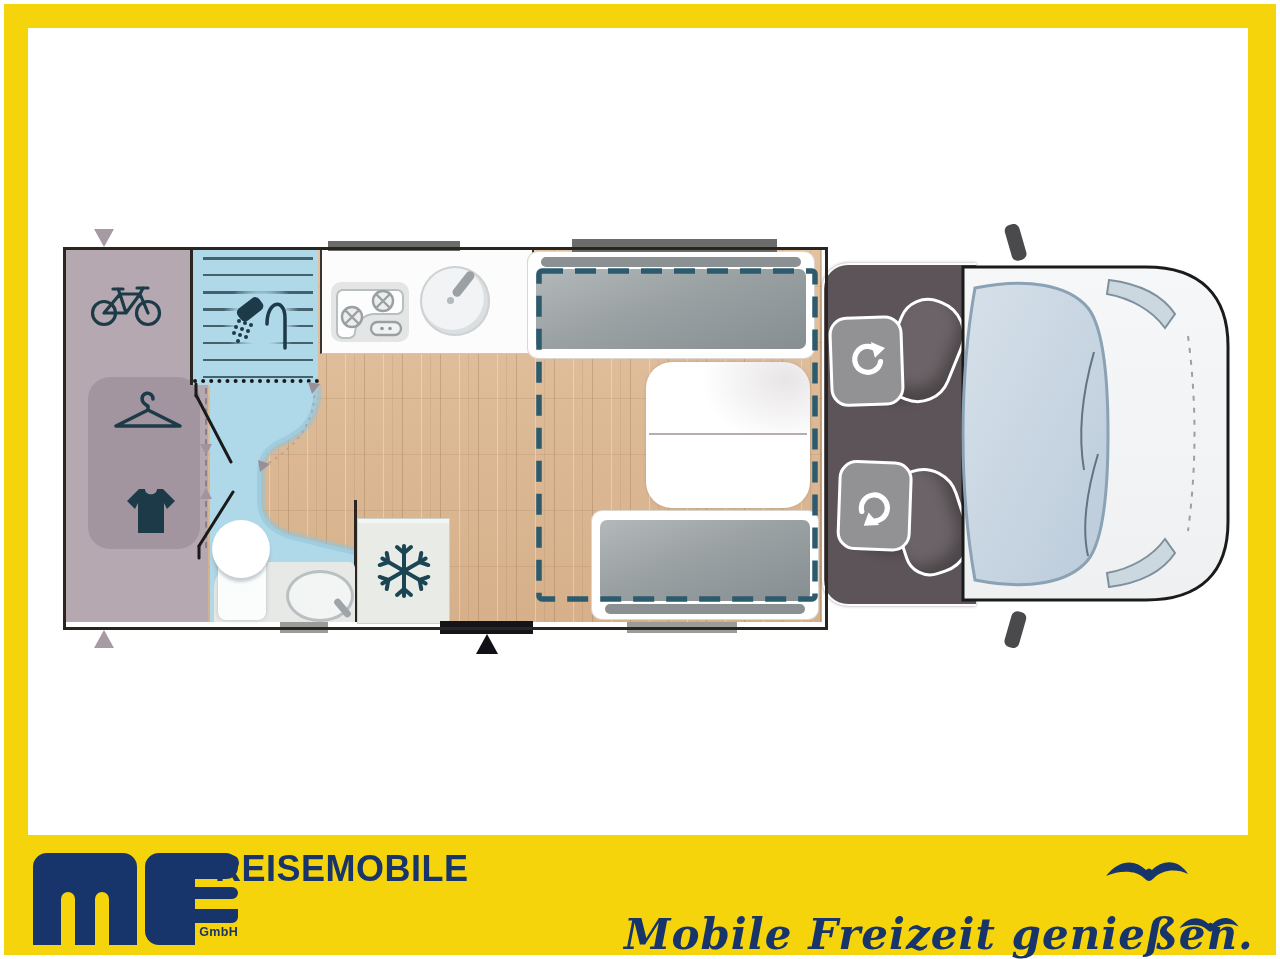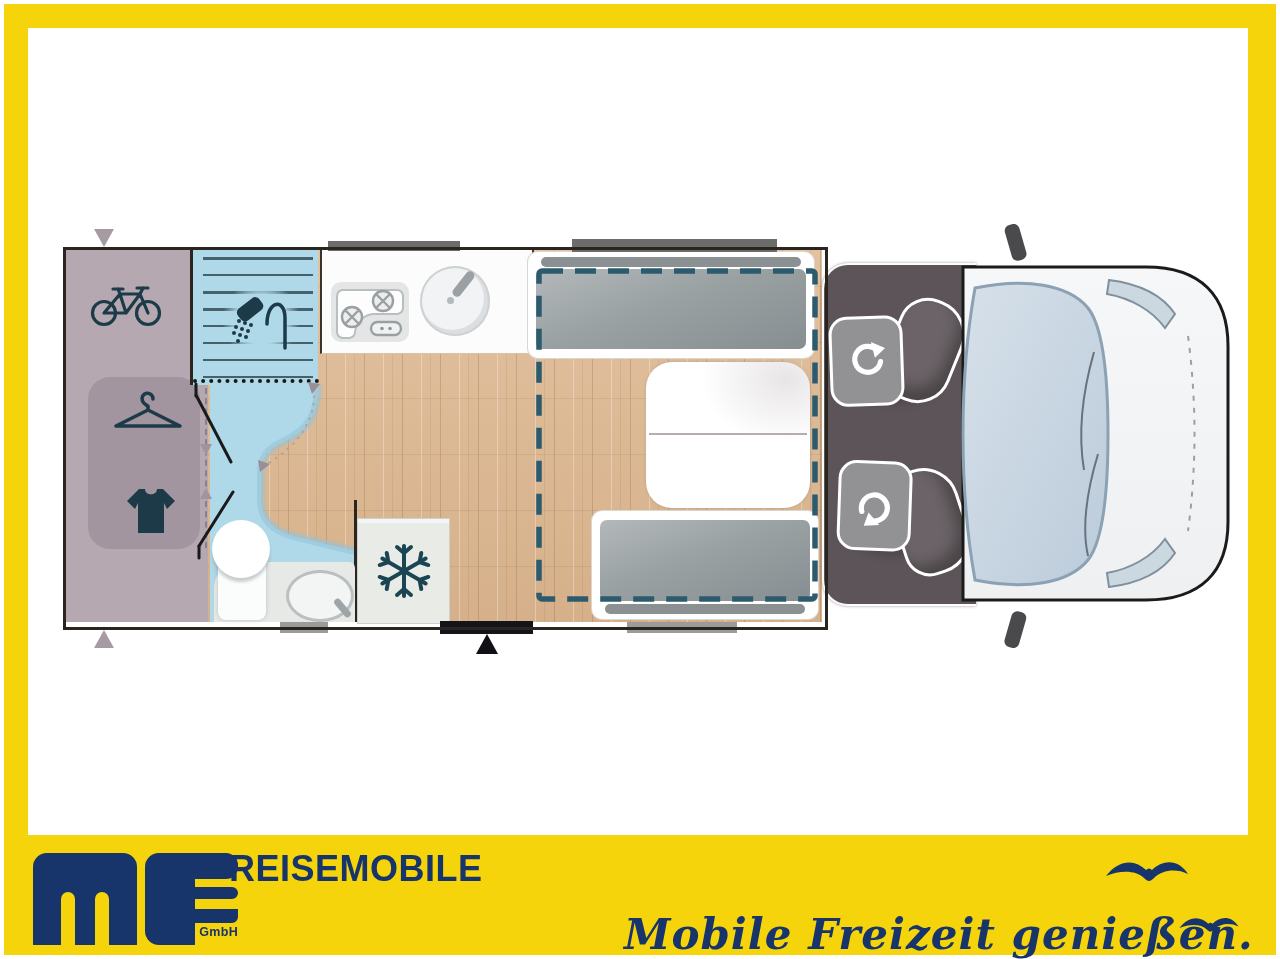--- a/index.html
+++ b/index.html
@@ -8,21 +8,21 @@
   .abs{position:absolute;}
   
   .yellow{background:#F6D40C;}
   #frame-top{left:4px;top:4px;width:1272px;height:24px;}
   #frame-left{left:4px;top:4px;width:24px;height:951px;}
   #frame-right{left:1248px;top:4px;width:28px;height:951px;}
   #bottom-band{left:4px;top:835px;width:1272px;height:120px;}
   
   .navy{color:#18356B;}
   #gmbh{left:190px;top:925px;width:48px;text-align:right;font-size:12.5px;font-weight:bold;letter-spacing:.3px;}
-  #wordmark{left:229px;top:850px;font-size:36px;font-weight:bold;letter-spacing:.5px;line-height:38px;}
+  #wordmark{left:215px;top:850px;font-size:36px;font-weight:bold;letter-spacing:.5px;line-height:38px;}
   #slogan{left:624px;top:912px;font-family:"DejaVu Serif",serif;font-style:italic;font-weight:700;
           font-size:42px;letter-spacing:1px;line-height:46px;}
   
   #wood{left:193px;top:250px;width:629px;height:372px;background-color:#dcba96;
     background-image:
       repeating-linear-gradient(90deg, rgba(255,255,255,.30) 0 1px, rgba(255,255,255,0) 1px 19px, rgba(140,100,60,.28) 19px 20px, rgba(140,100,60,0) 20px 38px),
       repeating-linear-gradient(90deg, rgba(120,80,45,0) 0 9px, rgba(120,80,45,.10) 9px 10px, rgba(120,80,45,0) 10px 38px),
       repeating-linear-gradient(0deg, rgba(120,80,45,0) 0 55px, rgba(120,80,45,.12) 55px 56px),
       linear-gradient(180deg,#e3c2a0,#d5b08a);}
   #garage{left:66px;top:250px;width:142px;height:372px;background:#b5a8b0;}

